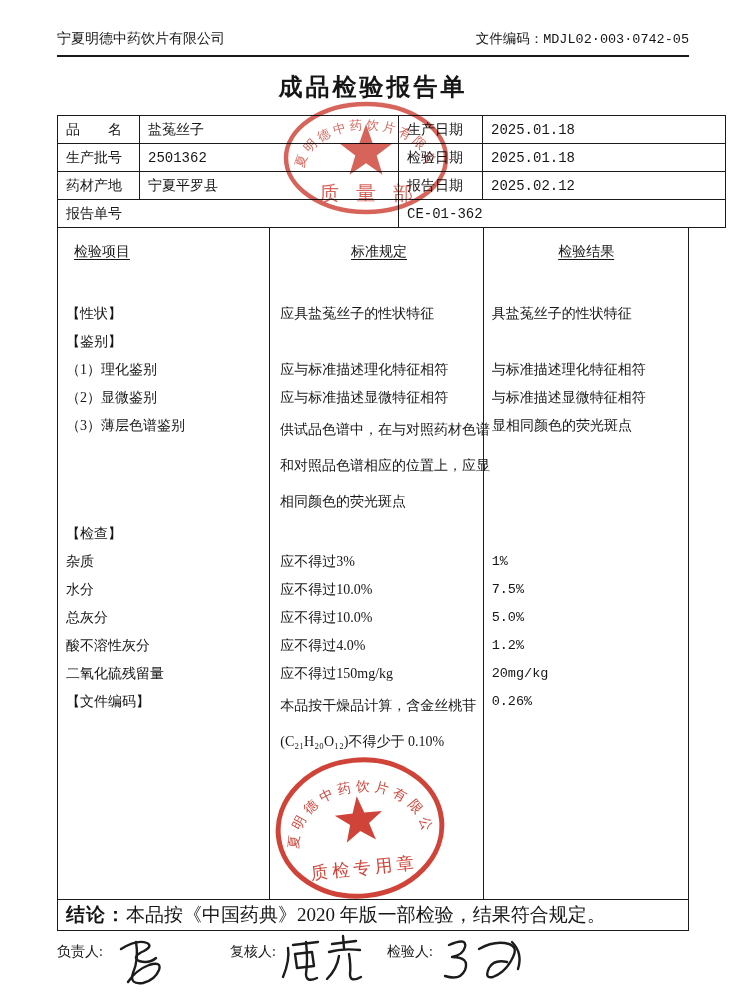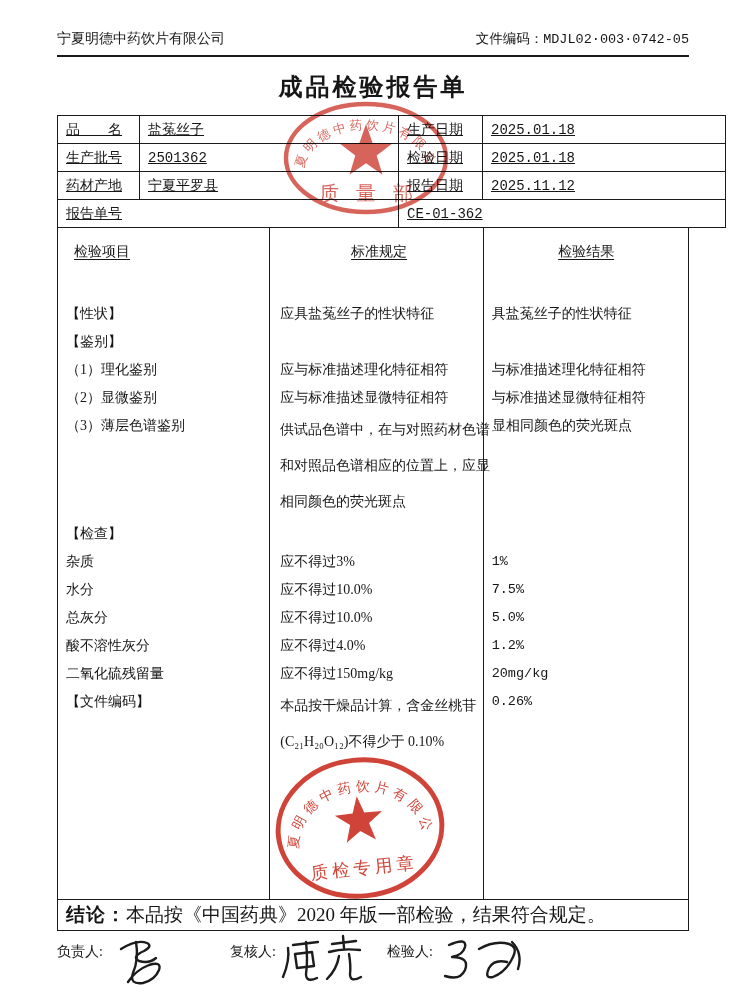--- a/index.html
+++ b/index.html
@@ -15,21 +15,21 @@
     overflow:hidden;
   }
   
   .doc-header { display:flex; justify-content:space-between; align-items:baseline; font-size:14px; padding-top:4px; }
   .file-code { font-size:13.5px; }
   .mono { font-family:"Liberation Mono", monospace; }
   .header-rule { border-top:2px solid #1a1a1a; margin-top:7px; }
   .doc-title { text-align:center; font-size:24px; font-weight:bold; letter-spacing:3px; margin:14px 0 12px 0; font-family:"Liberation Sans", sans-serif; }
   
   table.info { width:100%; border-collapse:collapse; table-layout:fixed; font-size:14px; }
-  table.info td { border:1.6px solid #1b1b1b; height:27px; padding:0 0 0 8px; vertical-align:middle;text-decoration:underline; }
+  table.info td { border:1.6px solid #1b1b1b; height:27px; padding:0 0 0 8px; vertical-align:middle; }
   td.w1{width:73px;} td.w2{width:250px;} td.w3{width:75px;} td.w4{width:234px;}
   
   .main-table { position:relative; height:672px; border:1.6px solid #1b1b1b; border-top:none; box-sizing:border-box; font-size:14px; }
   .vline { position:absolute; top:0; bottom:0; width:0; border-left:1.6px solid #1b1b1b; }
   .vline.v1 { left:211px; } .vline.v2 { left:425px; }
   .mt-header { display:flex; height:72px; padding-top:15px; box-sizing:border-box;margin-left:8px; }
   .mth { text-decoration:underline; text-underline-offset:3px; }
   .hc0 { width:211px; padding-left:8px; box-sizing:border-box; }
   .hc1 { width:214px; text-align:center; box-sizing:border-box; }
   .hc2 { width:207px; text-align:center; box-sizing:border-box; }
@@ -82,21 +82,21 @@
         <tr>
           <td class="w1">生产批号</td>
           <td class="w2 mono">2501362</td>
           <td class="w3">检验日期</td>
           <td class="w4 mono">2025.01.18</td>
         </tr>
         <tr>
           <td class="w1">药材产地</td>
           <td class="w2">宁夏平罗县</td>
           <td class="w3">报告日期</td>
-          <td class="w4 mono">2025.11.12</td>
+          <td class="w4 mono">2025.02.12</td>
         </tr>
         <tr>
         <td colspan="2">报告单号</td>
         <td colspan="2" class="mono">CE-01-362</td>
       </tr>
     </tbody>
   </table>
 
   <div class="main-table">
     <div class="vline v1"></div>

